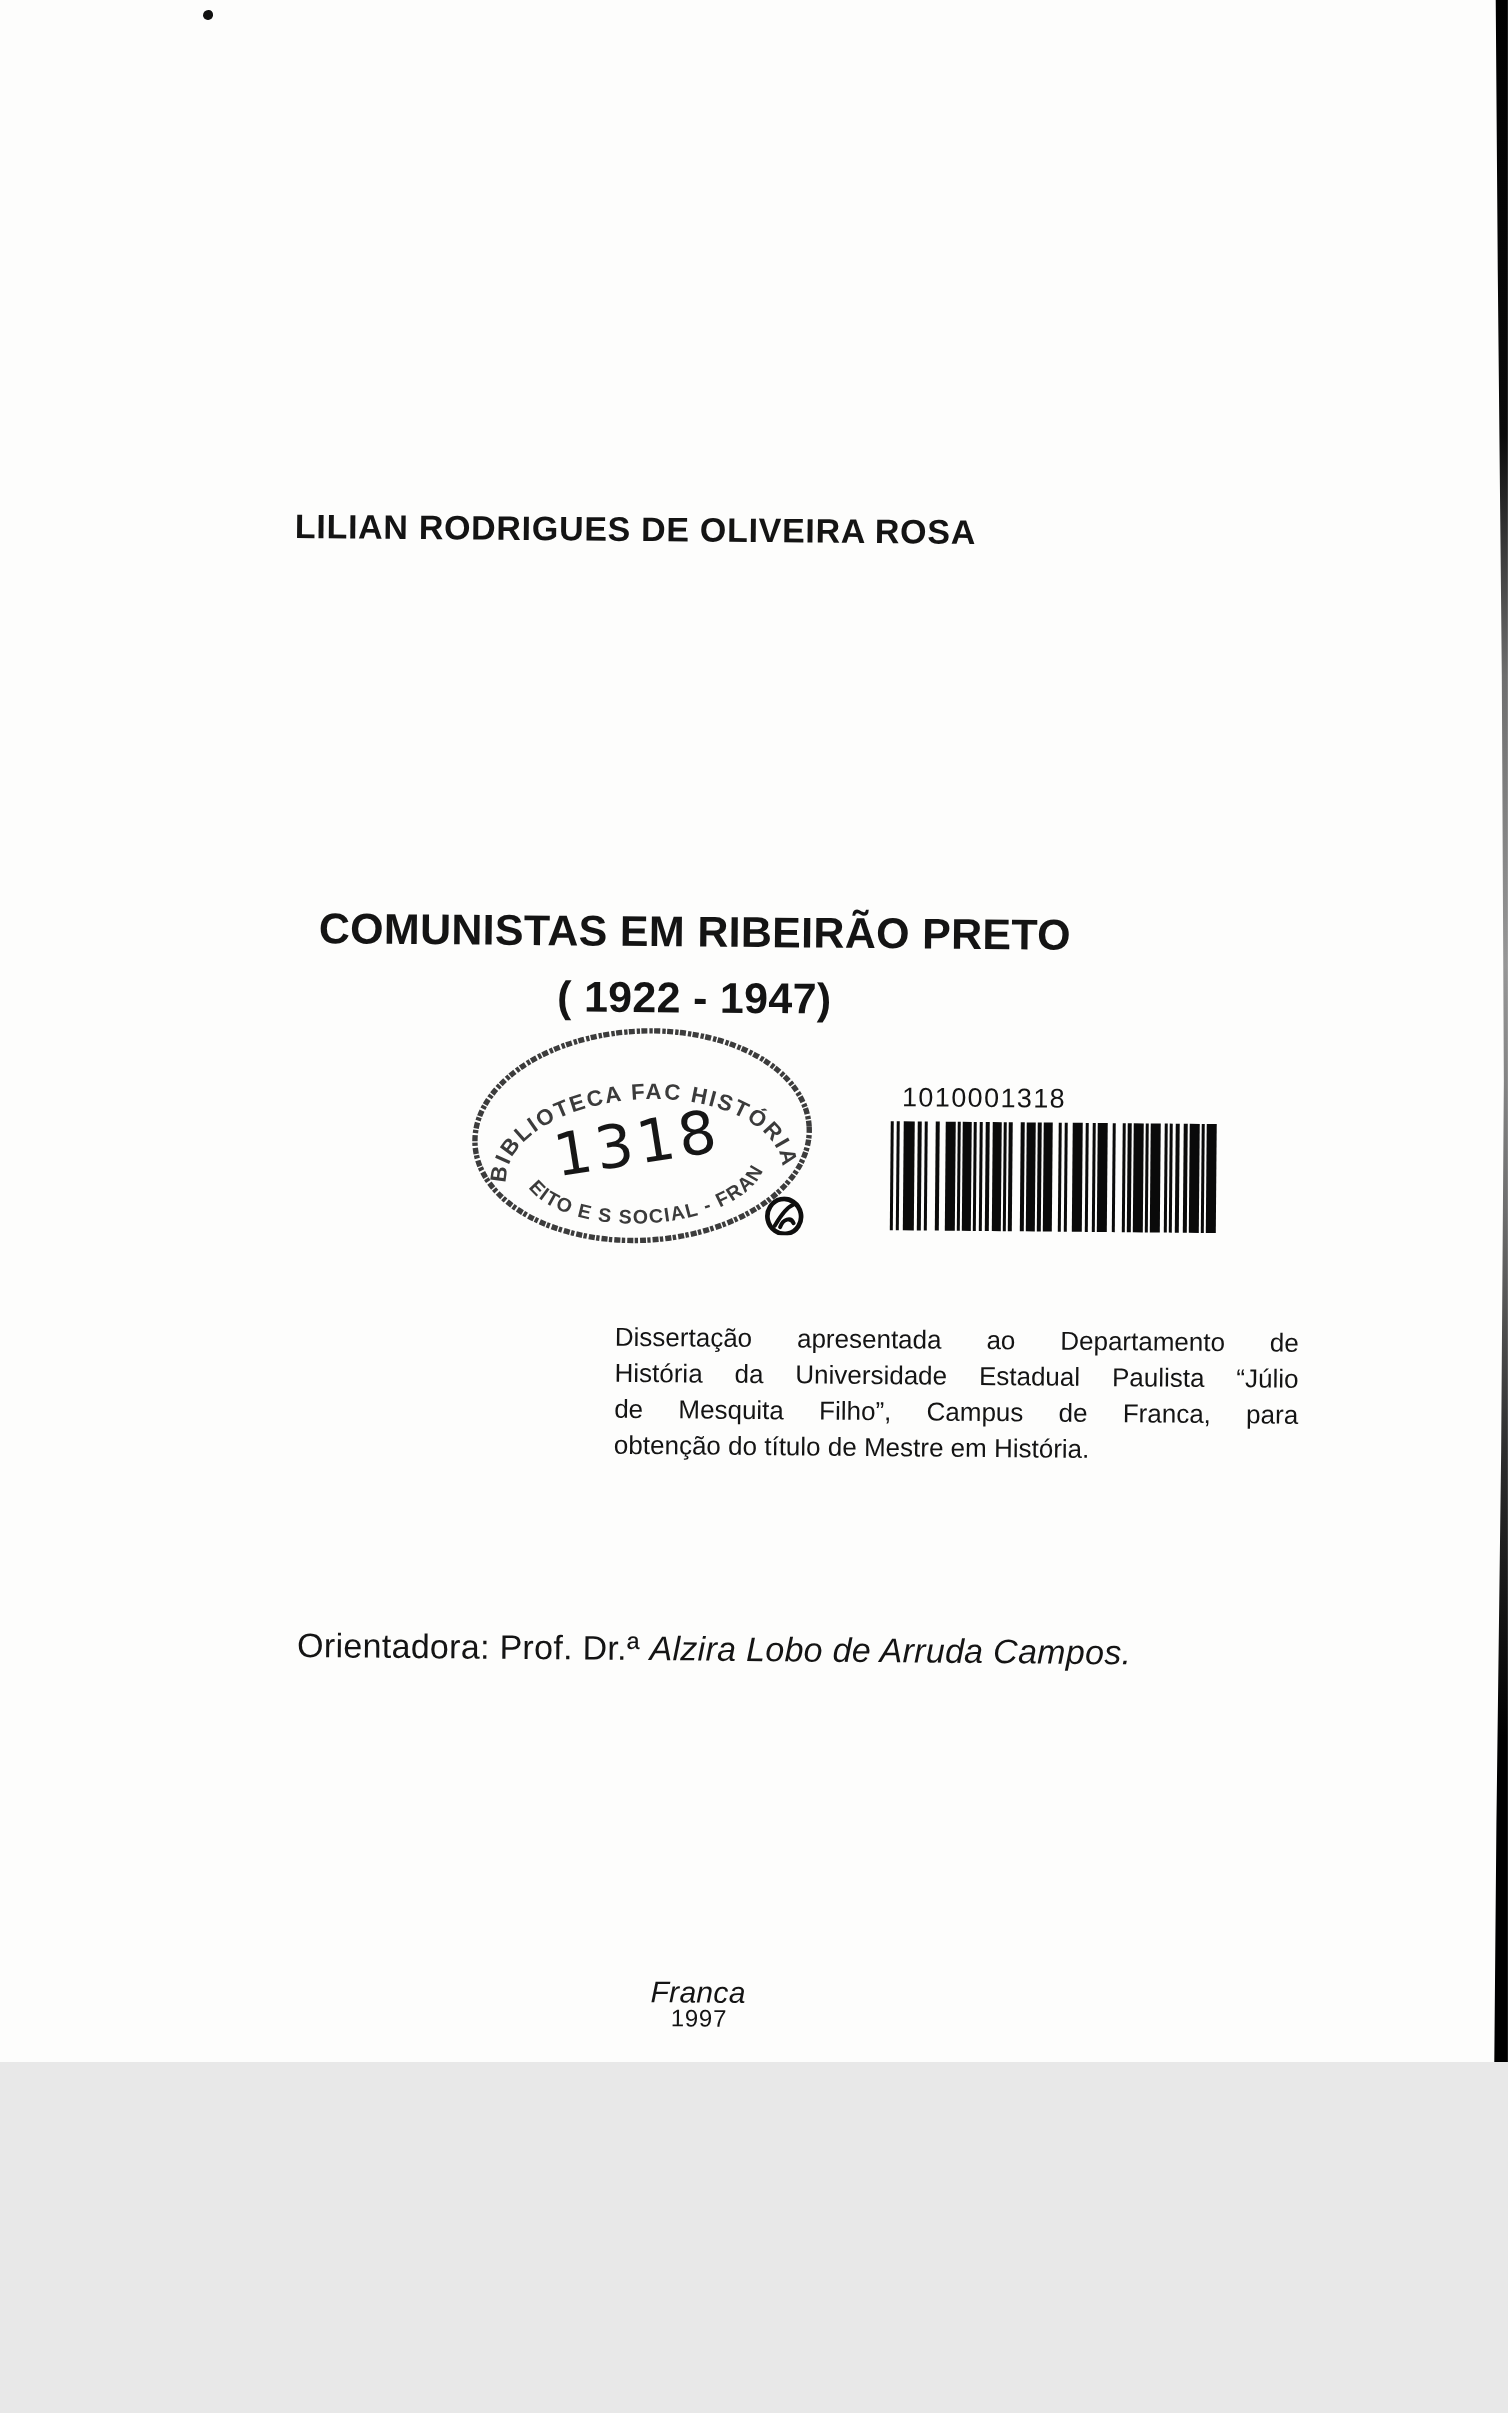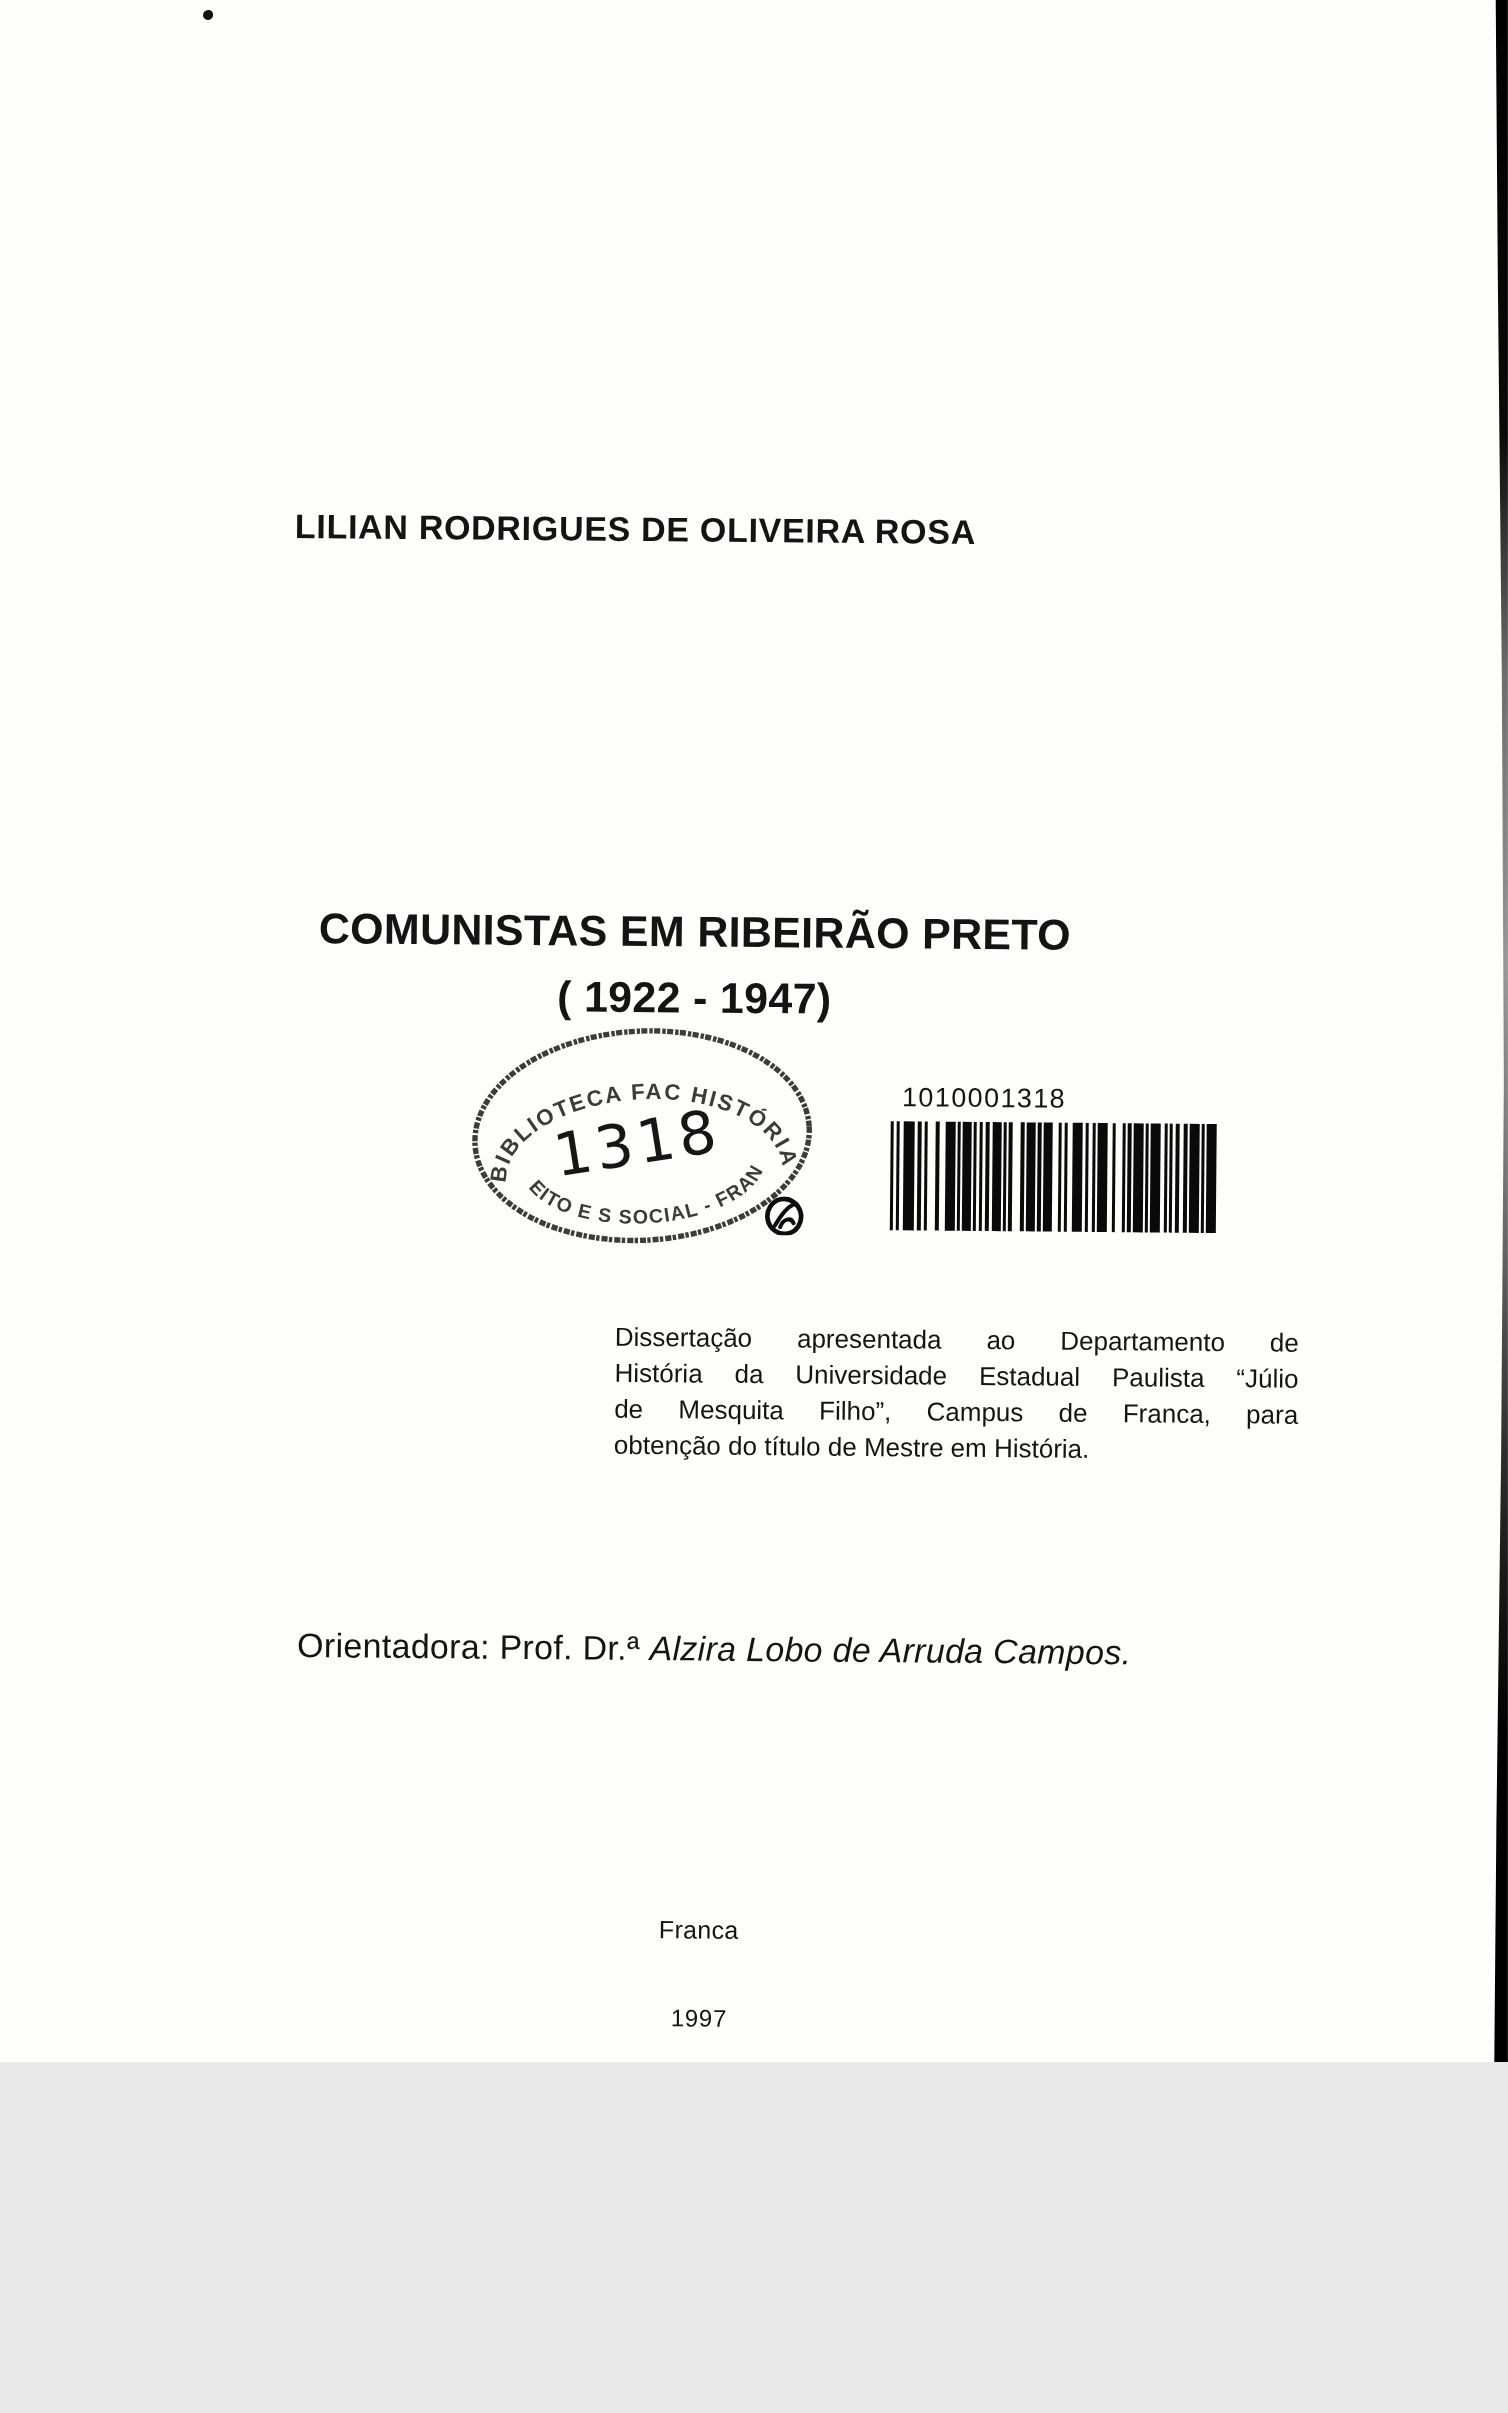--- a/index.html
+++ b/index.html
@@ -48,22 +48,22 @@
     font-size:26px;line-height:36px;
   }
   .abstract .jline{text-align:justify;text-align-last:justify;white-space:normal;}
   .abstract .lline{text-align:left;}
   .advisor{
     position:absolute;left:301px;top:1630px;
     font-size:34px;white-space:nowrap;letter-spacing:0.3px;
   }
   .advisor .adv-name{font-style:italic;}
   .city{
-    position:absolute;left:705px;top:1916px;transform:translateX(-50%);
-    font-size:25px;letter-spacing:0.3px;
+    position:absolute;left:705px;top:1976px;transform:translateX(-50%);
+    font-size:30px;letter-spacing:0.3px;font-style:italic;
   }
   .year{
     position:absolute;left:706px;top:2005px;transform:translateX(-50%);
     font-size:24px;letter-spacing:0.7px;
   }
   
   .speck-top{
     position:absolute;left:203px;top:10px;width:9.5px;height:9.5px;
     background:#111;border-radius:55% 45% 50% 50%;
   }

